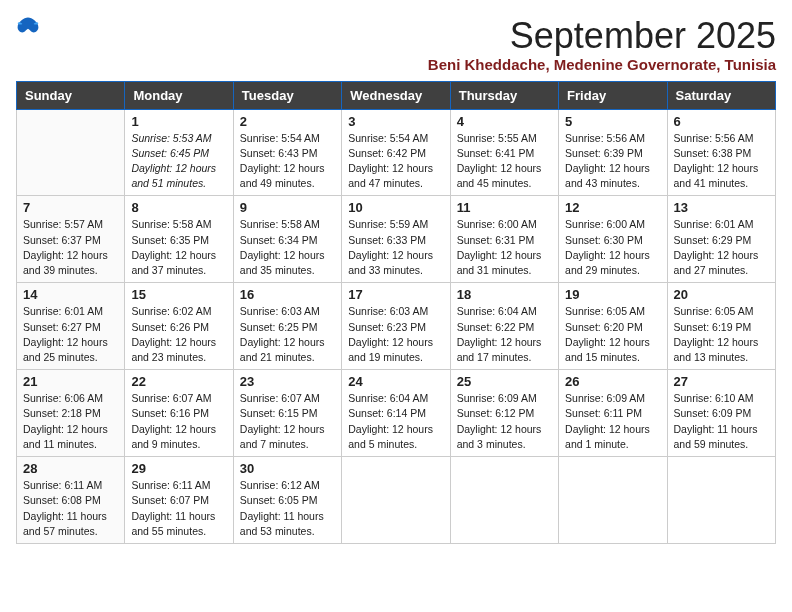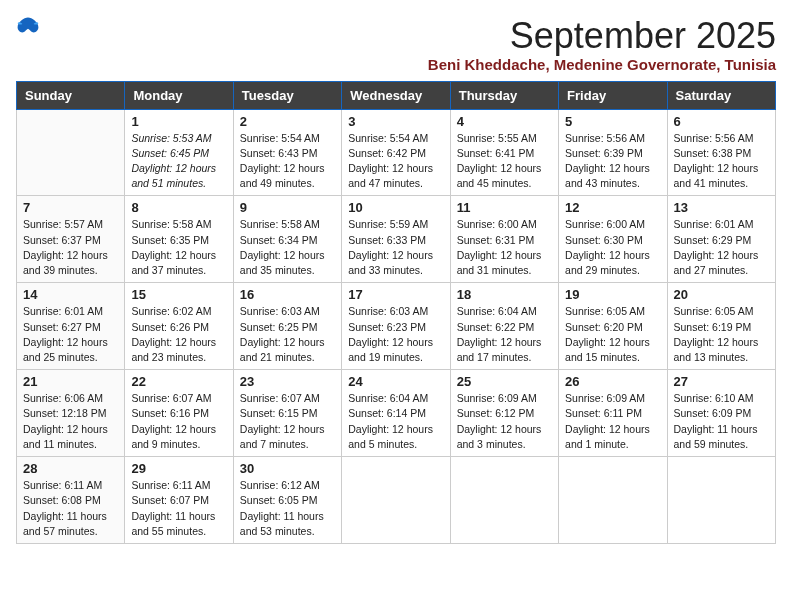--- a/index.html
+++ b/index.html
@@ -260,21 +260,21 @@
           <div class="day-content" style="white-space: pre-line;">Sunrise: 6:05 AM
 Sunset: 6:19 PM
 Daylight: 12 hours
 and 13 minutes.</div>
         </td>
       </tr>
       <tr>
         <td>
           <span class="day-number">21</span>
           <div class="day-content" style="white-space: pre-line;">Sunrise: 6:06 AM
-Sunset: 12:18 PM
+Sunset: 2:18 PM
 Daylight: 12 hours
 and 11 minutes.</div>
         </td>
         <td>
           <span class="day-number">22</span>
           <div class="day-content" style="white-space: pre-line;">Sunrise: 6:07 AM
 Sunset: 6:16 PM
 Daylight: 12 hours
 and 9 minutes.</div>
         </td>

